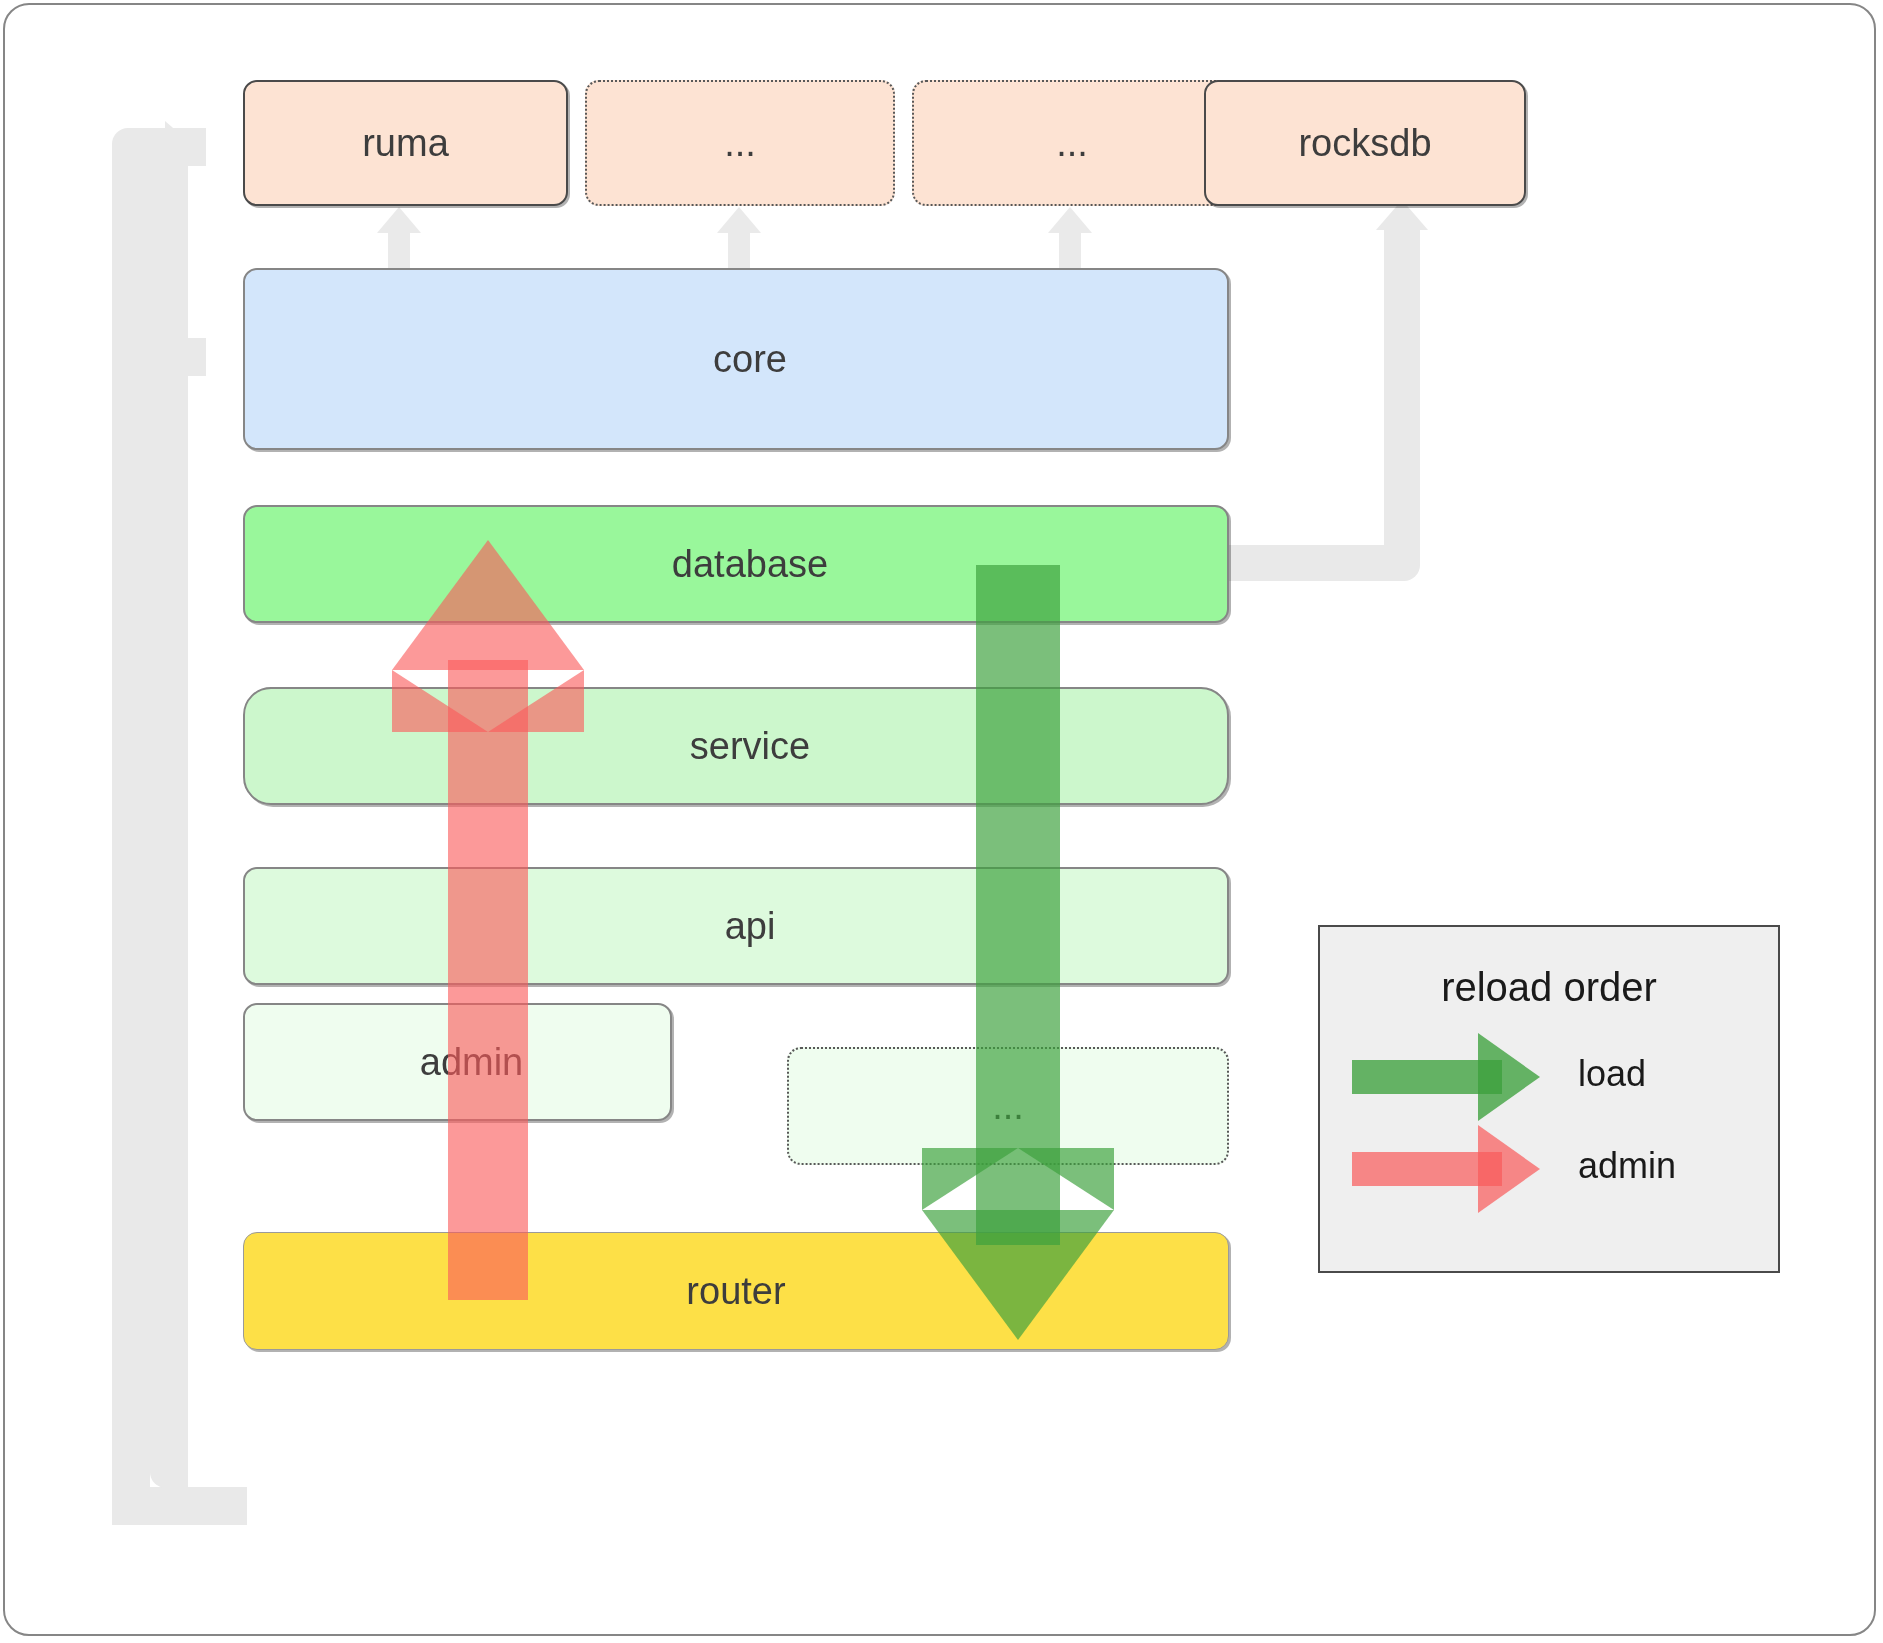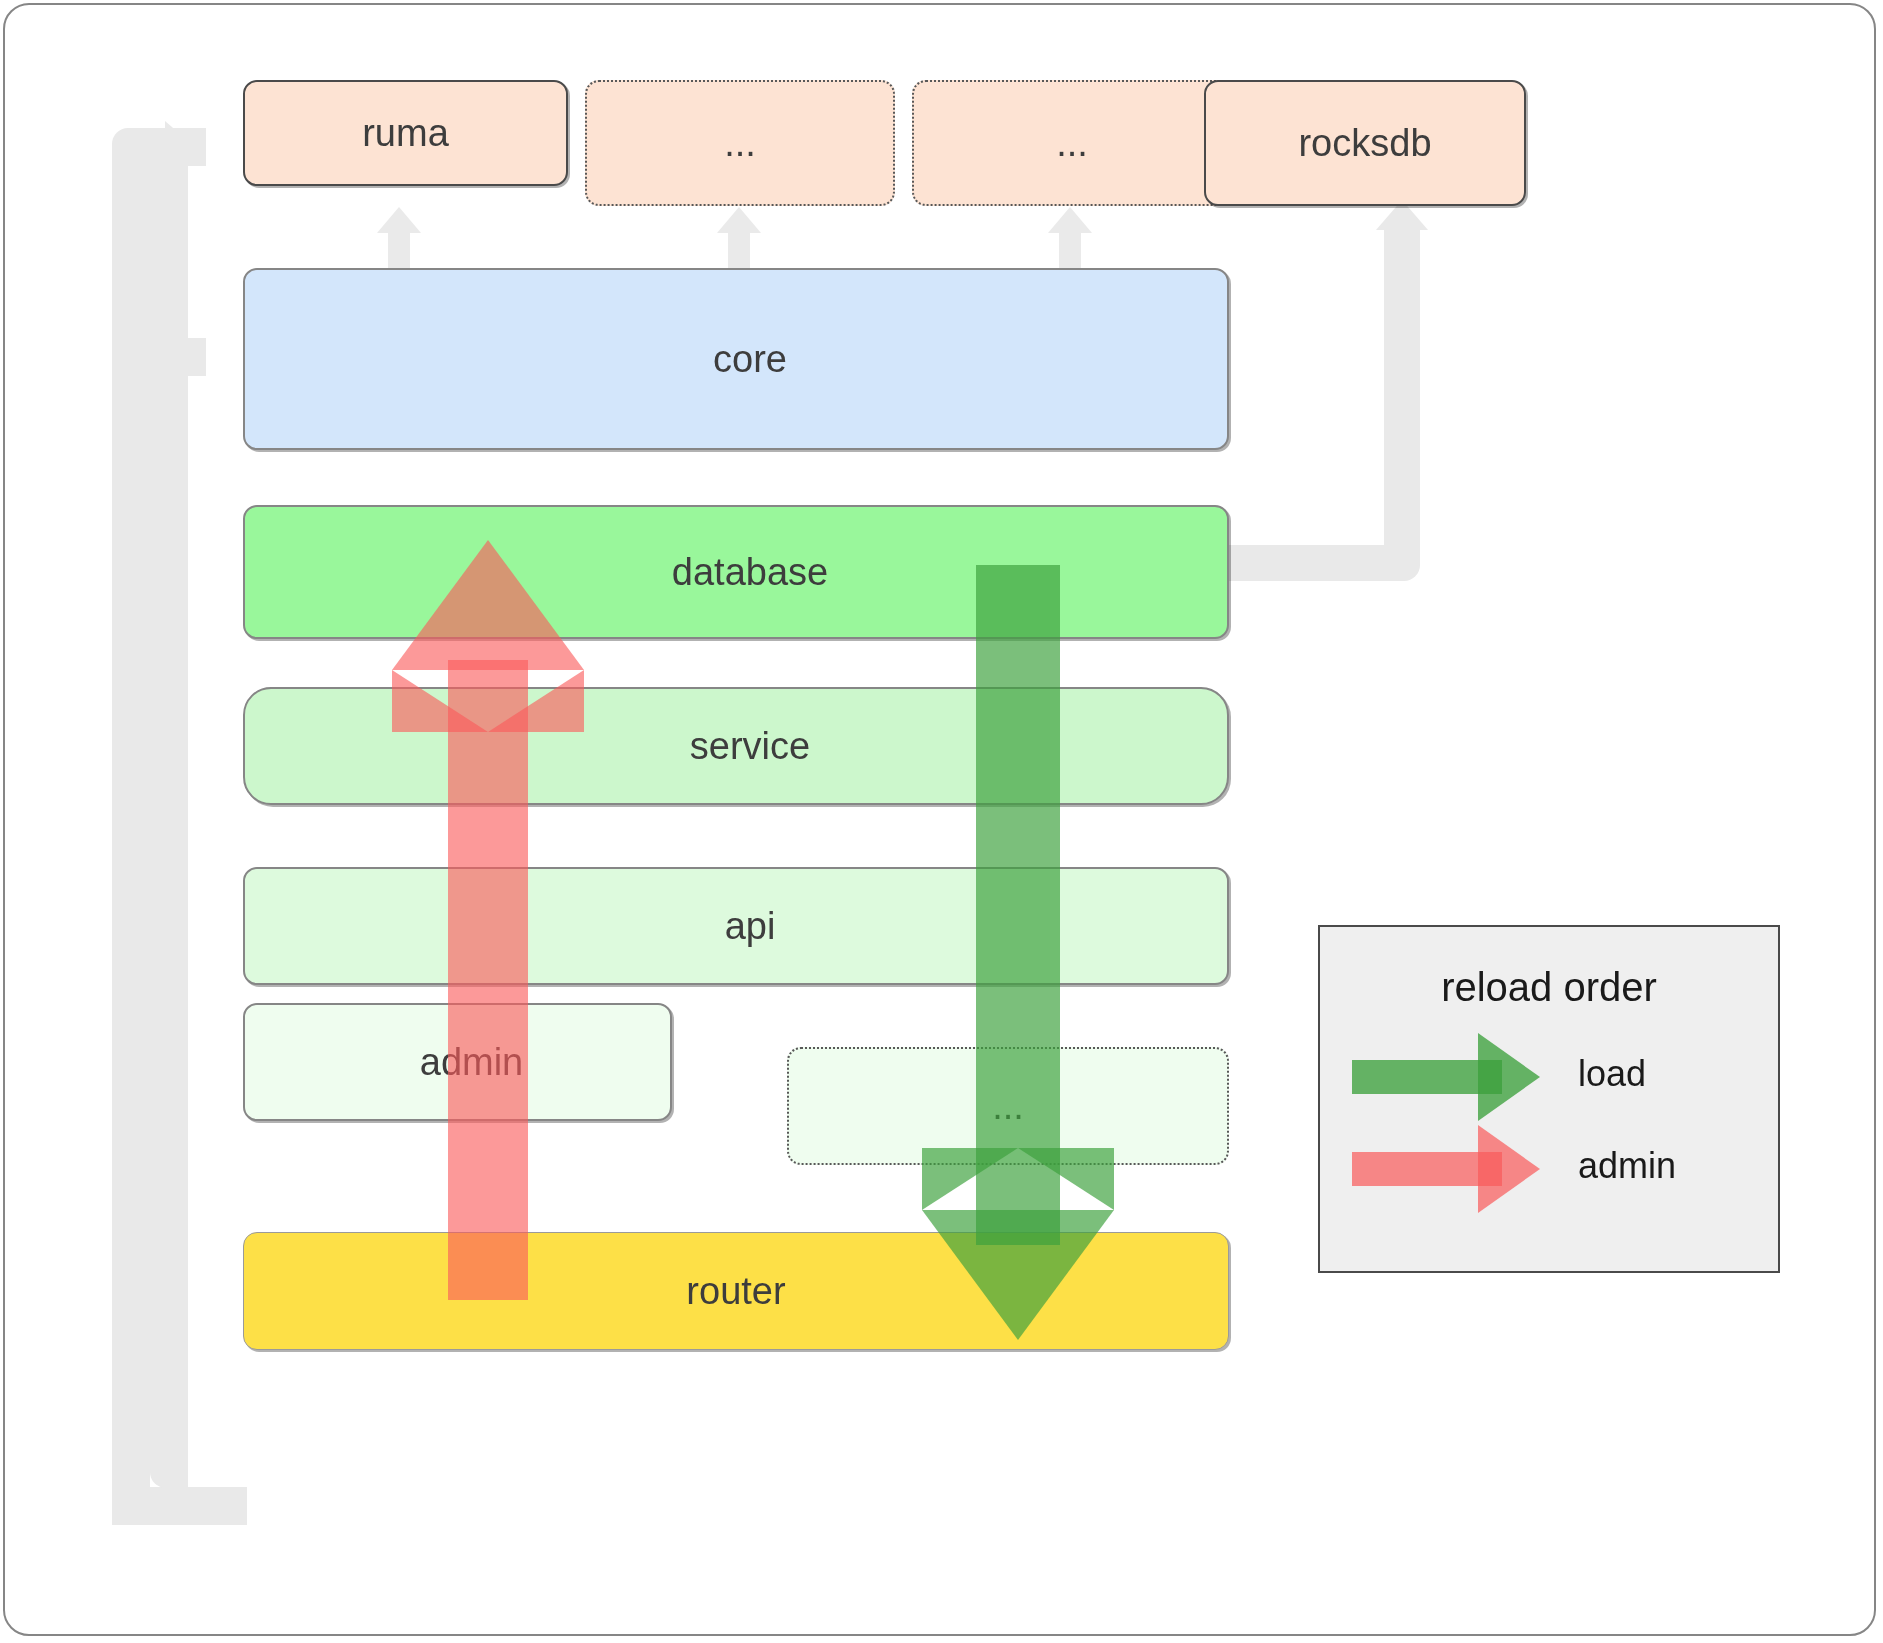--- a/index.html
+++ b/index.html
@@ -180,41 +180,41 @@
 
   <div class="up-arrow-stem" style="left:388px; top:232px; width:22px; height:48px;"></div>
   <div class="up-arrow-tip" style="left:377px; top:207px;"></div>
 
   <div class="up-arrow-stem" style="left:728px; top:232px; width:22px; height:48px;"></div>
   <div class="up-arrow-tip" style="left:717px; top:207px;"></div>
 
   <div class="up-arrow-stem" style="left:1059px; top:232px; width:22px; height:48px;"></div>
   <div class="up-arrow-tip" style="left:1048px; top:207px;"></div>
 
-  <div class="box dark peach shadow" style="left:243px; top:80px; width:325px; height:106px;">
+  <div class="box dark peach shadow" style="left:243px; top:80px; width:325px; height:126px;">
     <span>ruma</span>
   </div>
 
   <div class="box dotted peach" style="left:585px; top:80px; width:310px; height:126px;">
     <span>...</span>
   </div>
 
   <div class="box dotted peach" style="left:912px; top:80px; width:320px; height:126px;">
     <span>...</span>
   </div>
 
   <div class="box dark peach shadow" style="left:1204px; top:80px; width:322px; height:126px;">
     <span>rocksdb</span>
   </div>
 
   <div class="box solid blue shadow" style="left:243px; top:268px; width:986px; height:182px;">
     <span>core</span>
   </div>
 
-  <div class="box solid green1 shadow" style="left:243px; top:505px; width:986px; height:134px;">
+  <div class="box solid green1 shadow" style="left:243px; top:505px; width:986px; height:118px;">
     <span>database</span>
   </div>
 
   <div class="box solid green2 shadow" style="left:243px; top:687px; width:986px; height:118px;">
     <span>service</span>
   </div>
 
   <div class="box solid green3 shadow" style="left:243px; top:867px; width:986px; height:118px;">
     <span>api</span>
   </div>

